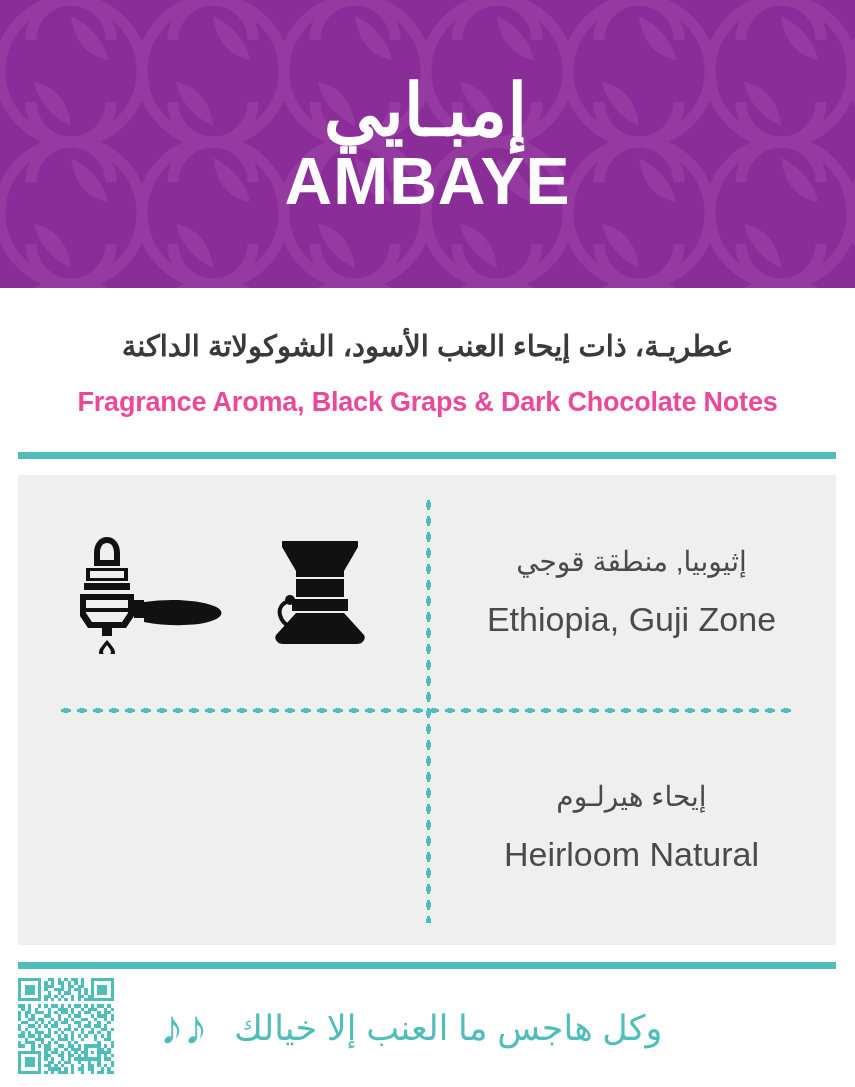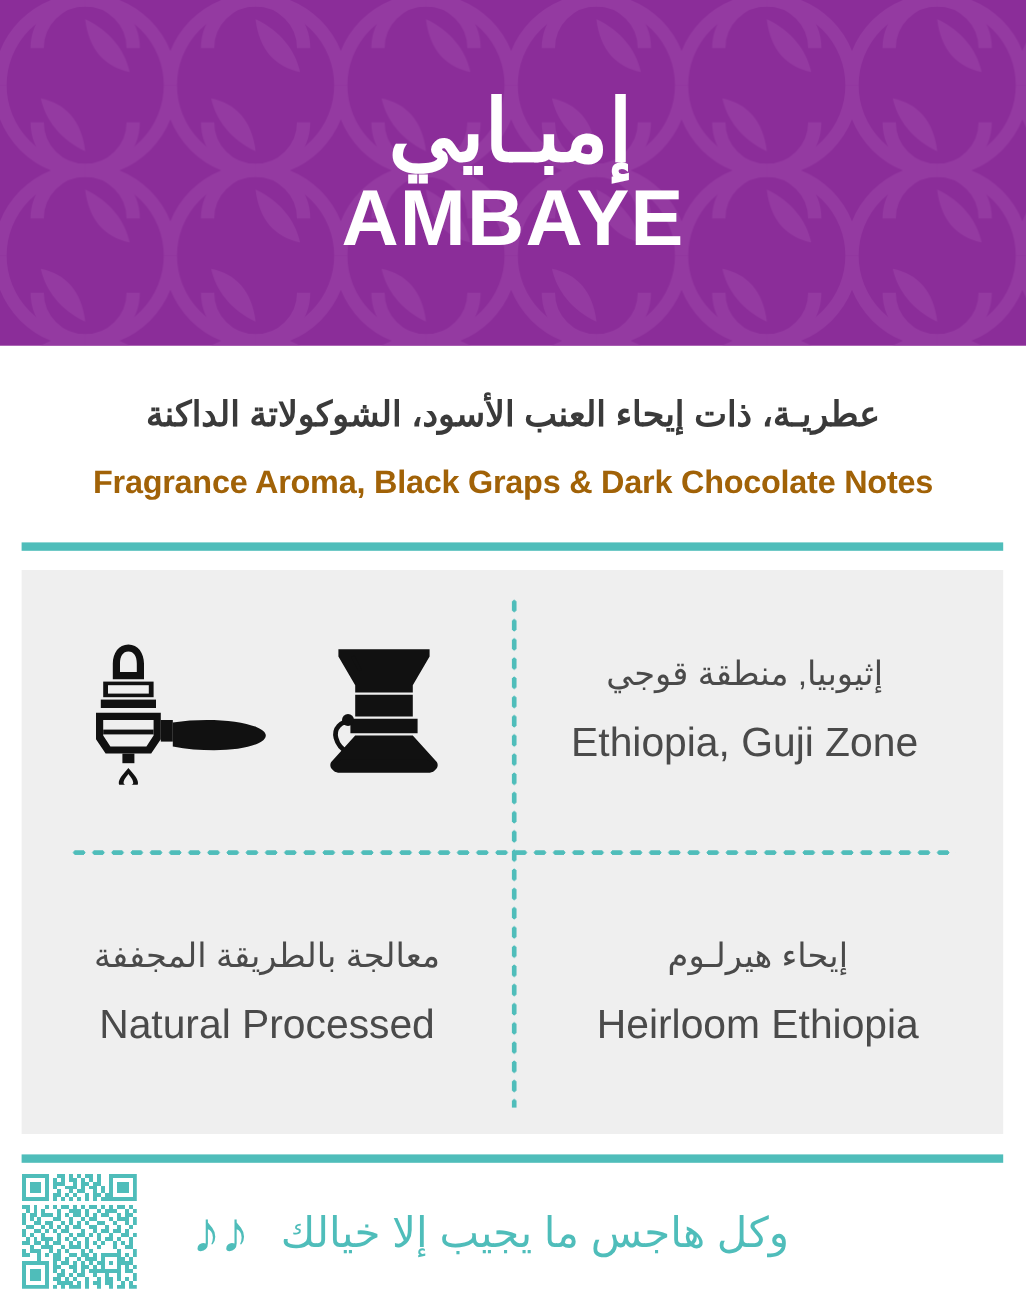--- a/index.html
+++ b/index.html
@@ -84,21 +84,21 @@
     color: #3a3a3a;
     font-size: 29px;
     font-weight: bold;
     direction: rtl;
     text-align: right;
     line-height: 1.2;
     margin: 12px 0 22px 0;
     white-space: nowrap;
   }
   .subtitle-en {
-    color: #a16207;
+    color: #ec4899;
     font-size: 27px;
     font-weight: bold;
     text-align: center;
     line-height: 1.2;
     margin: 0;
     white-space: nowrap;
     letter-spacing: -0.2px;
   }
 
   
@@ -130,21 +130,21 @@
   }
   .panel-cell {
     position: absolute;
     box-sizing: border-box;
     display: flex;
     flex-direction: column;
     align-items: center;
     justify-content: center;
   }
   .cell-tl { left: 0;     top: 0;     width: 409px; height: 235px; }
-  .cell-tr { left: 398px; top: 0;     width: 409px; height: 235px; }
+  .cell-tr { left: 409px; top: 0;     width: 409px; height: 235px; }
   .cell-bl { left: 0;     top: 235px; width: 409px; height: 235px; }
   .cell-br { left: 409px; top: 235px; width: 409px; height: 235px; }
 
   .cell-ar {
     color: #4a4a4a;
     font-size: 28px;
     direction: rtl;
     text-align: center;
     line-height: 1.3;
     margin: 0 0 16px 0;
@@ -341,28 +341,24 @@
         </svg>
 
       </div>
     </div>
 
     <div class="panel-cell cell-tr">
       <div class="cell-ar">إثيوبيا, منطقة قوجي</div>
       <div class="cell-en">Ethiopia, Guji Zone</div>
     </div>
 
-    <div class="panel-cell cell-bl">
-      <div class="cell-ar">معالجة بالطريقة المجففة</div>
-      <div class="cell-en">Natural Processed</div>
-    </div>
 
     <div class="panel-cell cell-br">
       <div class="cell-ar">إيحاء هيرلـوم</div>
-      <div class="cell-en">Heirloom Ethiopia</div>
+      <div class="cell-en">Heirloom Natural</div>
     </div>
 
     <div class="divider-v"></div>
     <div class="divider-h"></div>
   </div>
 
   <div class="rule-bottom"></div>
 
   <div class="footer">
 
@@ -593,17 +589,17 @@
           <rect x="16" y="28" width="1" height="1"></rect>
         <rect x="19" y="28" width="1" height="1"></rect>
           <rect x="22" y="28" width="1" height="1"></rect>
         <rect x="24" y="28" width="1" height="1"></rect>
           <rect x="27" y="28" width="2" height="1"></rect>
       </g>
     </svg>
 
     <div class="footer-center">
       <span class="music-note">♪♪</span>
-      <span class="footer-ar">وكل هاجس ما يجيب إلا خيالك</span>
+      <span class="footer-ar">وكل هاجس ما العنب إلا خيالك</span>
     </div>
   </div>
 
 </div>
 
 </body></html>

